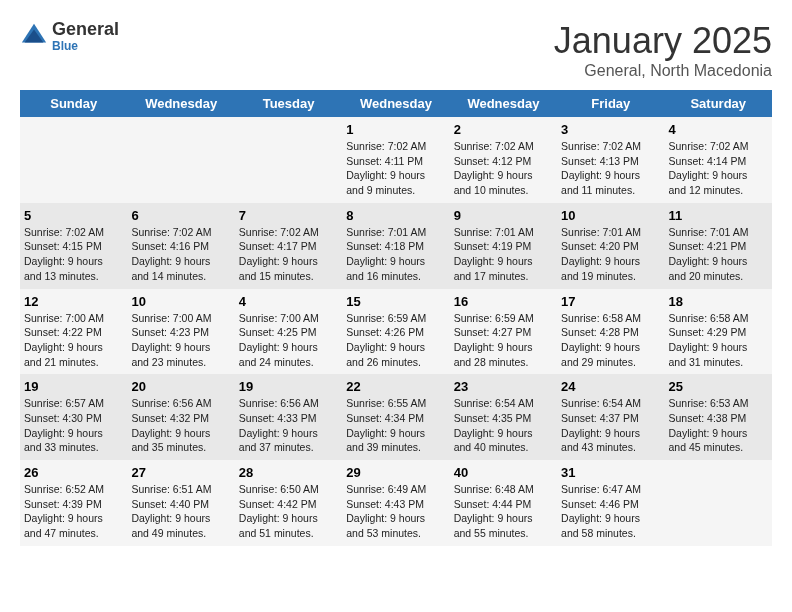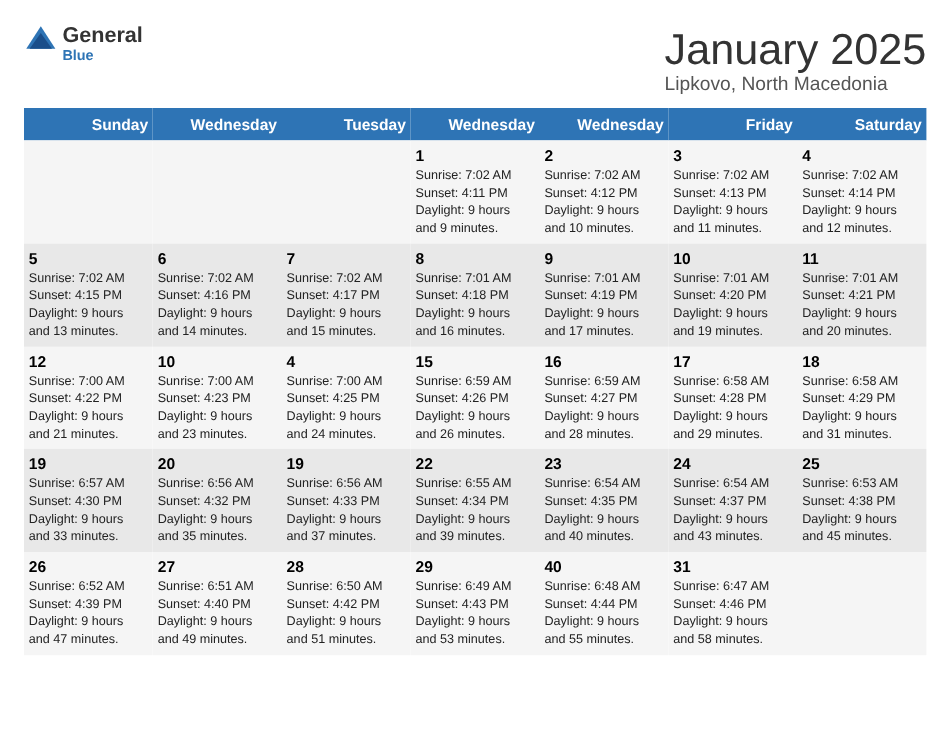--- a/index.html
+++ b/index.html
@@ -11,47 +11,49 @@
       padding: 20px;
     }
     .header {
       display: flex;
       justify-content: space-between;
       align-items: flex-start;
       margin-bottom: 10px;
     }
     .logo {
       display: flex;
+      align-items: center;
       gap: 4px;
     }
     .logo-icon {
       width: 28px;
       height: 28px;
     }
     .title-section {
+      text-align: right;
     }
     .calendar-title {
       font-size: 36px;
       font-weight: normal;
       color: #333;
     }
     .calendar-subtitle {
       font-size: 16px;
       color: #555;
     }
     table {
       width: 100%;
       border-collapse: collapse;
       font-size: 11px;
     }
     thead tr th {
       background-color: #2e74b5;
       color: #fff;
       padding: 6px 4px;
-      text-align: right;
+      text-align: center;
       font-size: 13px;
       font-weight: bold;
     }
     tbody tr {
       vertical-align: top;
     }
     tbody tr:nth-child(odd) {
       background-color: #f5f5f5;
     }
     tbody tr:nth-child(even) {
@@ -84,21 +86,21 @@
       <polygon points="15,2 28,22 2,22" fill="#2e74b5"></polygon>
       <polygon points="15,8 25,22 5,22" fill="#1a4e8a"></polygon>
     </svg>
     <div style="display:flex;flex-direction:column;line-height:1.1;">
       <span style="font-size:18px;font-weight:bold;color:#333;">General</span>
       <span style="font-size:12px;font-weight:bold;color:#2e74b5;">Blue</span>
     </div>
   </div>
   <div class="title-section">
     <div class="calendar-title">January 2025</div>
-    <div class="calendar-subtitle">Lipkovo, North Macedonia</div>
+    <div class="calendar-subtitle">General, North Macedonia</div>
   </div>
 </div>
 
 <table>
   <thead>
     <tr>
     <th>Sunday</th>
         <th>Wednesday</th>
         <th>Tuesday</th>
         <th>Wednesday</th>

